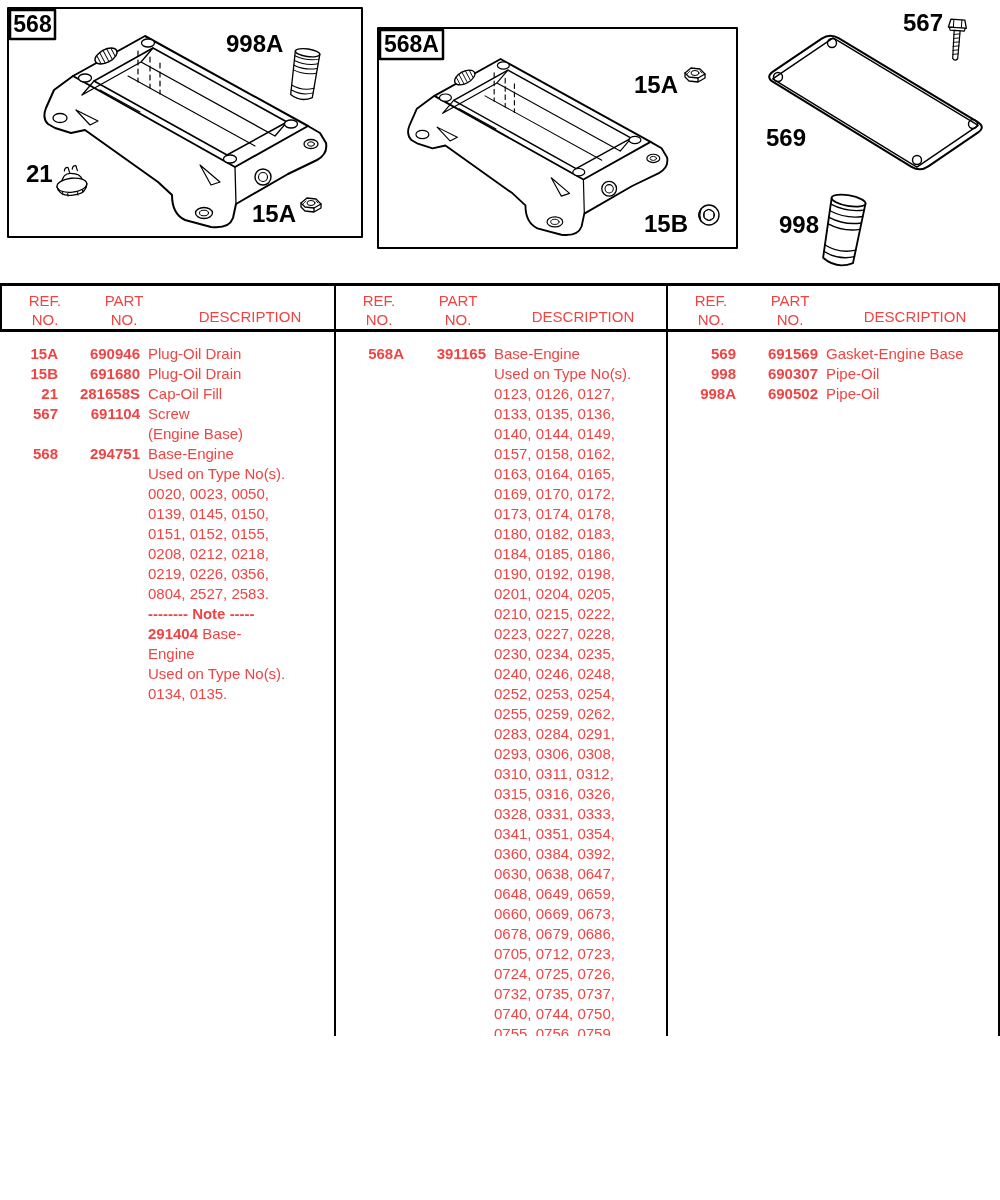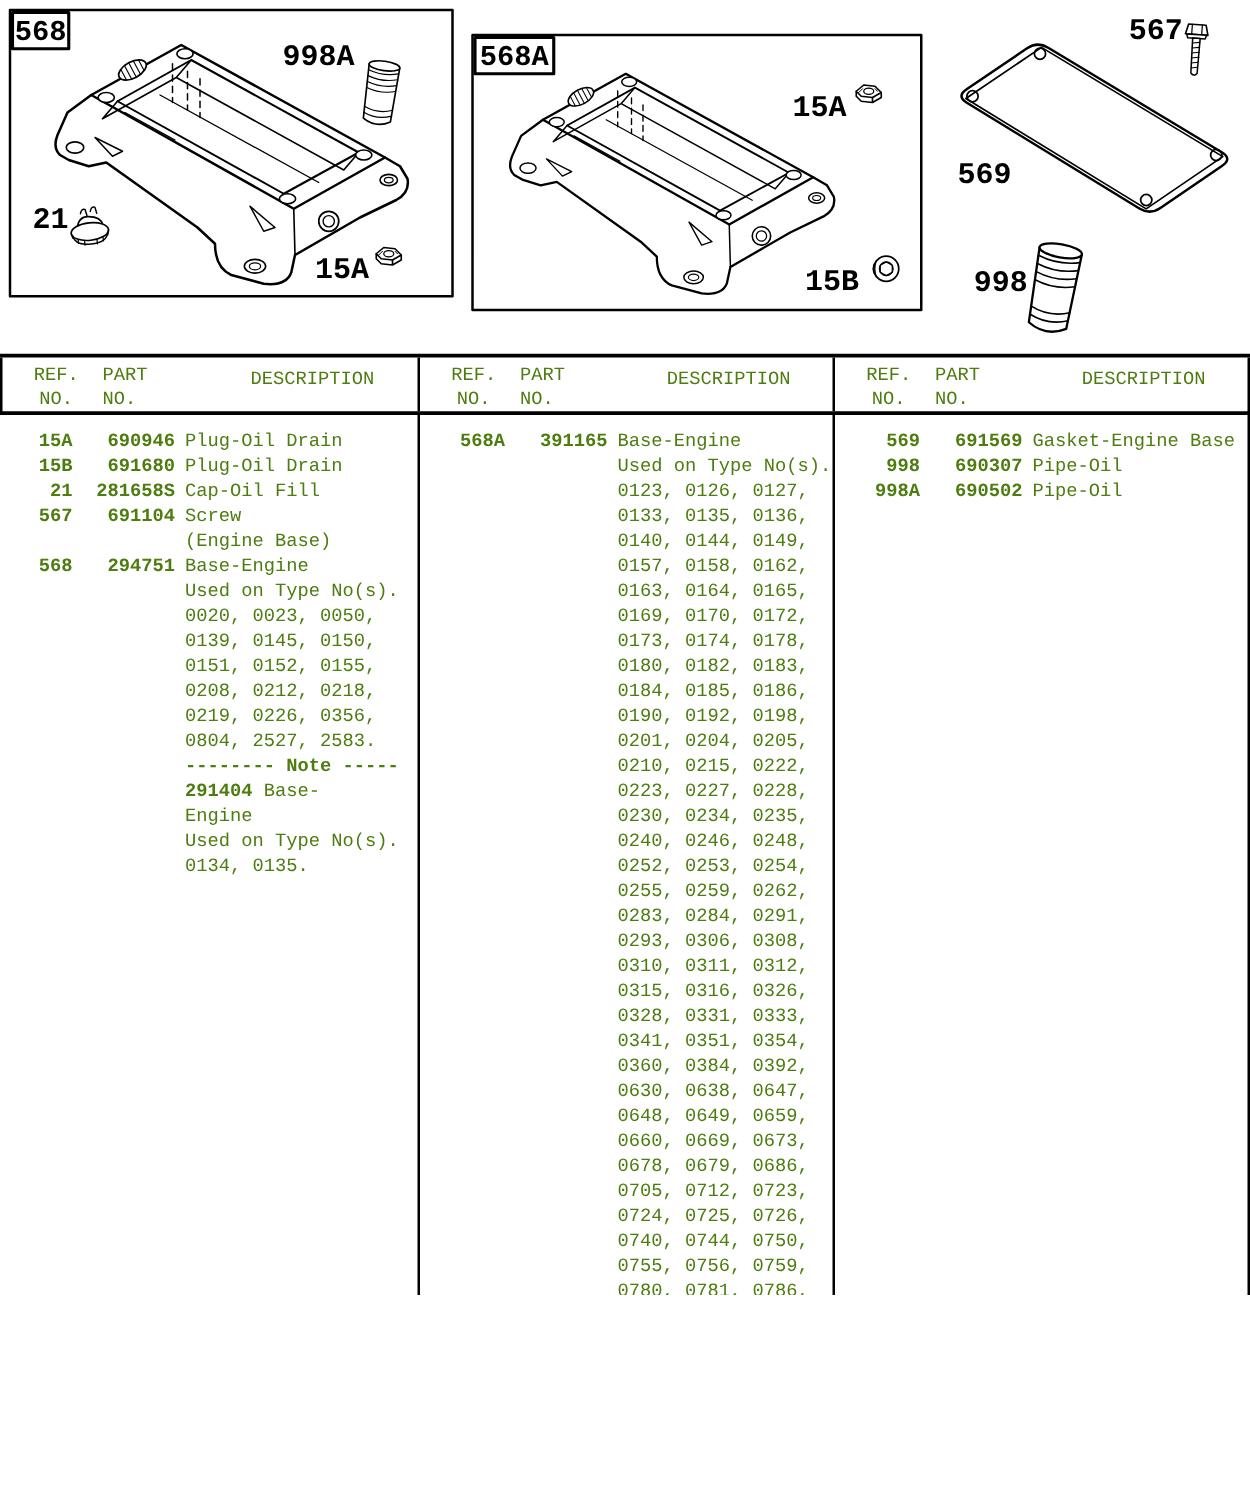--- a/index.html
+++ b/index.html
@@ -1,40 +1,40 @@
 <!DOCTYPE html>
 <html><head>
 <meta charset="utf-8">
 <style>
   html,body { margin:0; padding:0; background:#fff; }
   .page {
     position:relative; width:1000px; height:1036px; background:#fff;
-    font-family:Liberation Mono, monospace; color:#4d7c0f; overflow:hidden;
+    font-family:Liberation Sans, sans-serif; color:#ef4444; overflow:hidden;
   }
   
   .diagram-area { position:absolute; top:0; left:0; width:1000px; height:283px; }
   .diagram-area svg { display:block; }
   .tag-text { font-weight:bold; font-size:23px; fill:#000; }
   .lbl-text { font-weight:bold; font-size:24px; fill:#000; }
   
   .parts-table {
     position:absolute; top:283px; left:0; width:1000px; bottom:0;
     border-top:3px solid #000; box-sizing:border-box;
     display:flex; flex-direction:column; font-size:15px;
   }
   .thead {
     display:flex; height:47px; box-sizing:border-box;
     border-bottom:3px solid #000; border-left:2px solid #000; border-right:2px solid #000;
   }
   .th { display:flex; box-sizing:border-box; width:332px; padding-top:5px; }
   .th + .th { border-left:2px solid #000; width:332px; }
   .th:last-child { flex:1; }
   .h-ref  { width:58px; margin-left:14px; text-align:center; line-height:19px; }
-  .h-part { width:84px; margin-left:8px; line-height:19px; }
-  .h-desc { flex:1; text-align:center; align-self:flex-end; padding-bottom:17px; line-height:17px; }
+  .h-part { width:84px; margin-left:8px; text-align:center; line-height:19px; }
+  .h-desc { flex:1; text-align:center; align-self:flex-end; padding-bottom:4px; line-height:17px; }
   .tbody { flex:1; display:flex; box-sizing:border-box; border-right:2px solid #000; }
   .tcol { width:334px; box-sizing:border-box; padding-top:12px; padding-left:2px; }
   .tcol + .tcol { border-left:2px solid #000; width:332px; padding-left:12px; }
   .tcol:last-child { flex:1; }
   .prow { display:flex; line-height:20px; white-space:pre; }
   .c-ref  { width:56px; text-align:right; font-weight:bold; flex:none; }
   .c-part { width:82px; text-align:right; font-weight:bold; flex:none; }
   .c-desc { margin-left:8px; flex:none; }
   .c-desc b { font-weight:bold; }
 </style>
@@ -490,20 +490,25 @@
             <span class="c-part"></span>
             <span class="c-desc"><b></b><span>0705, 0712, 0723,</span></span>
           </div>
 
           <div class="prow">
             <span class="c-ref"></span>
             <span class="c-part"></span>
             <span class="c-desc"><b></b><span>0724, 0725, 0726,</span></span>
           </div>
 
+          <div class="prow">
+            <span class="c-ref"></span>
+            <span class="c-part"></span>
+            <span class="c-desc"><b></b><span>0732, 0735, 0737,</span></span>
+          </div>
 
           <div class="prow">
             <span class="c-ref"></span>
             <span class="c-part"></span>
             <span class="c-desc"><b></b><span>0740, 0744, 0750,</span></span>
           </div>
 
           <div class="prow">
             <span class="c-ref"></span>
             <span class="c-part"></span>

